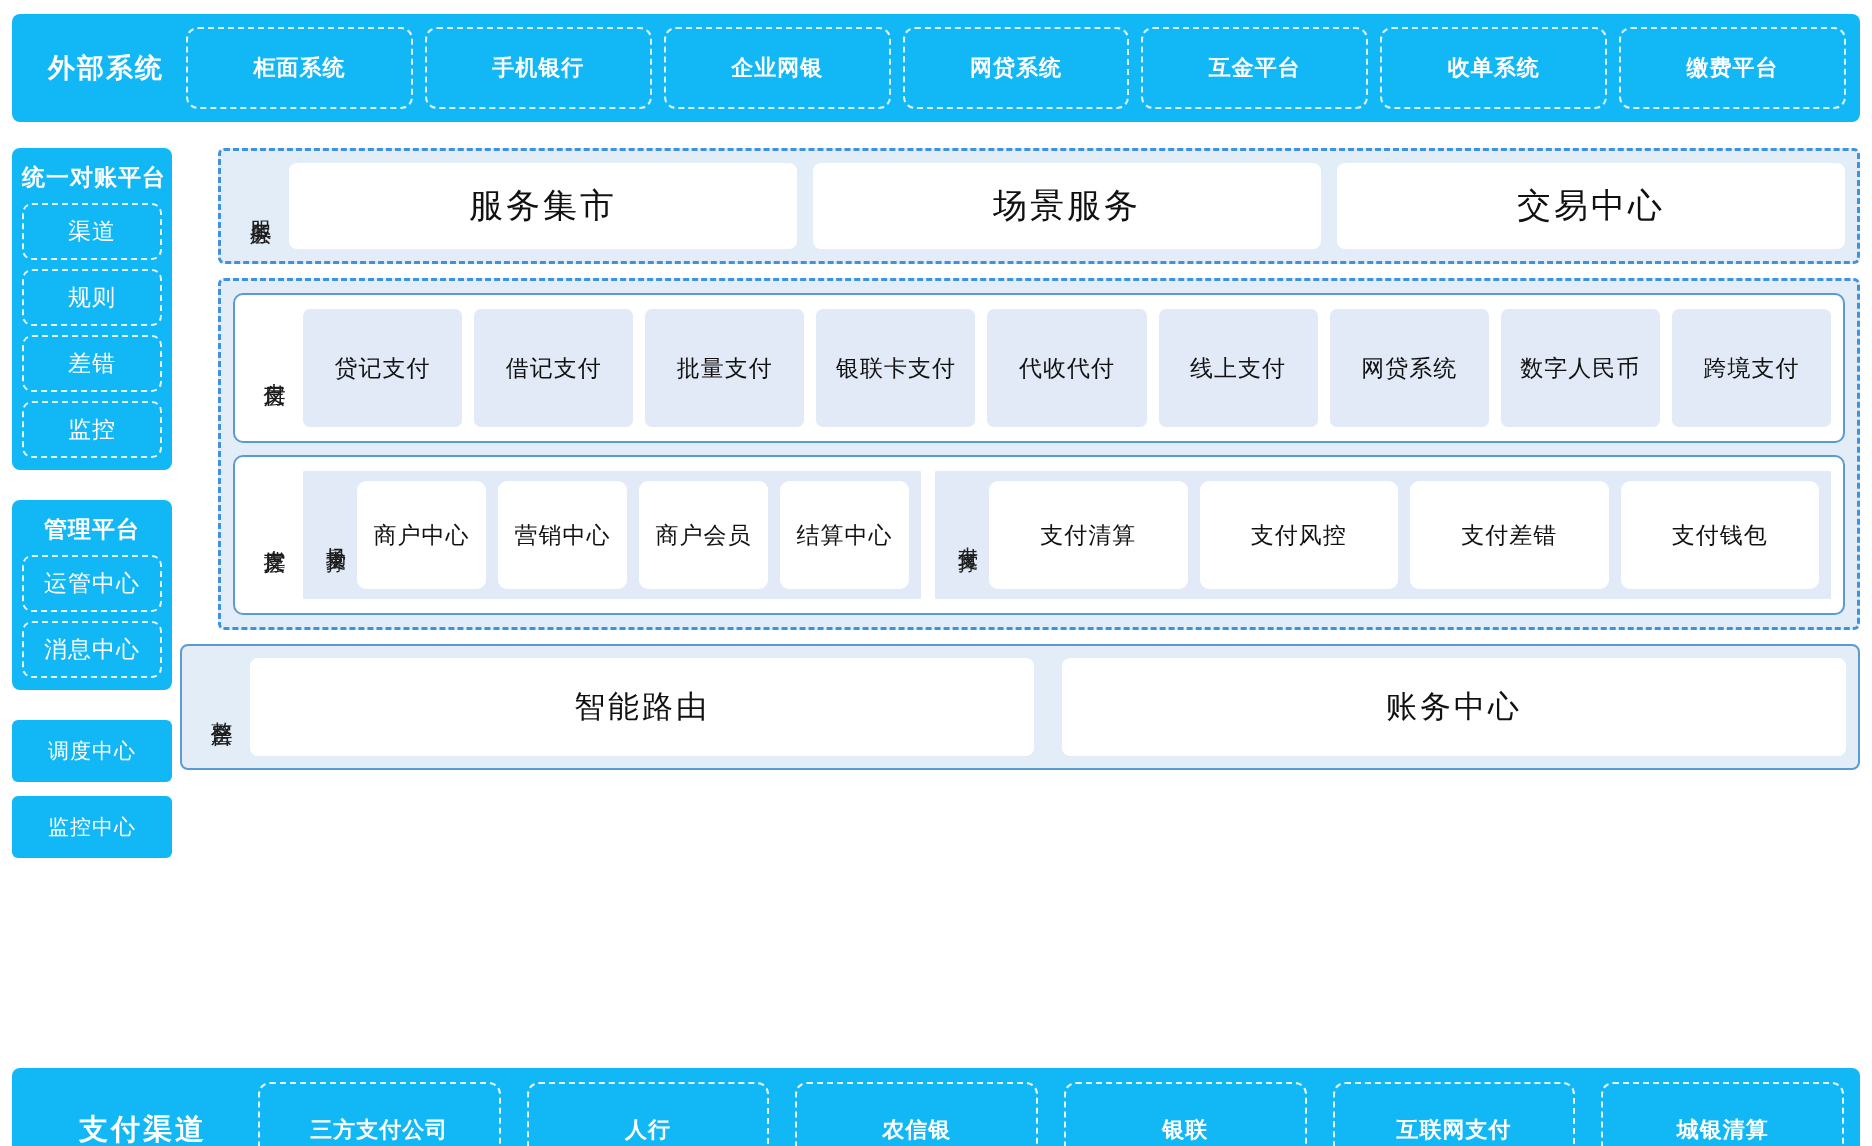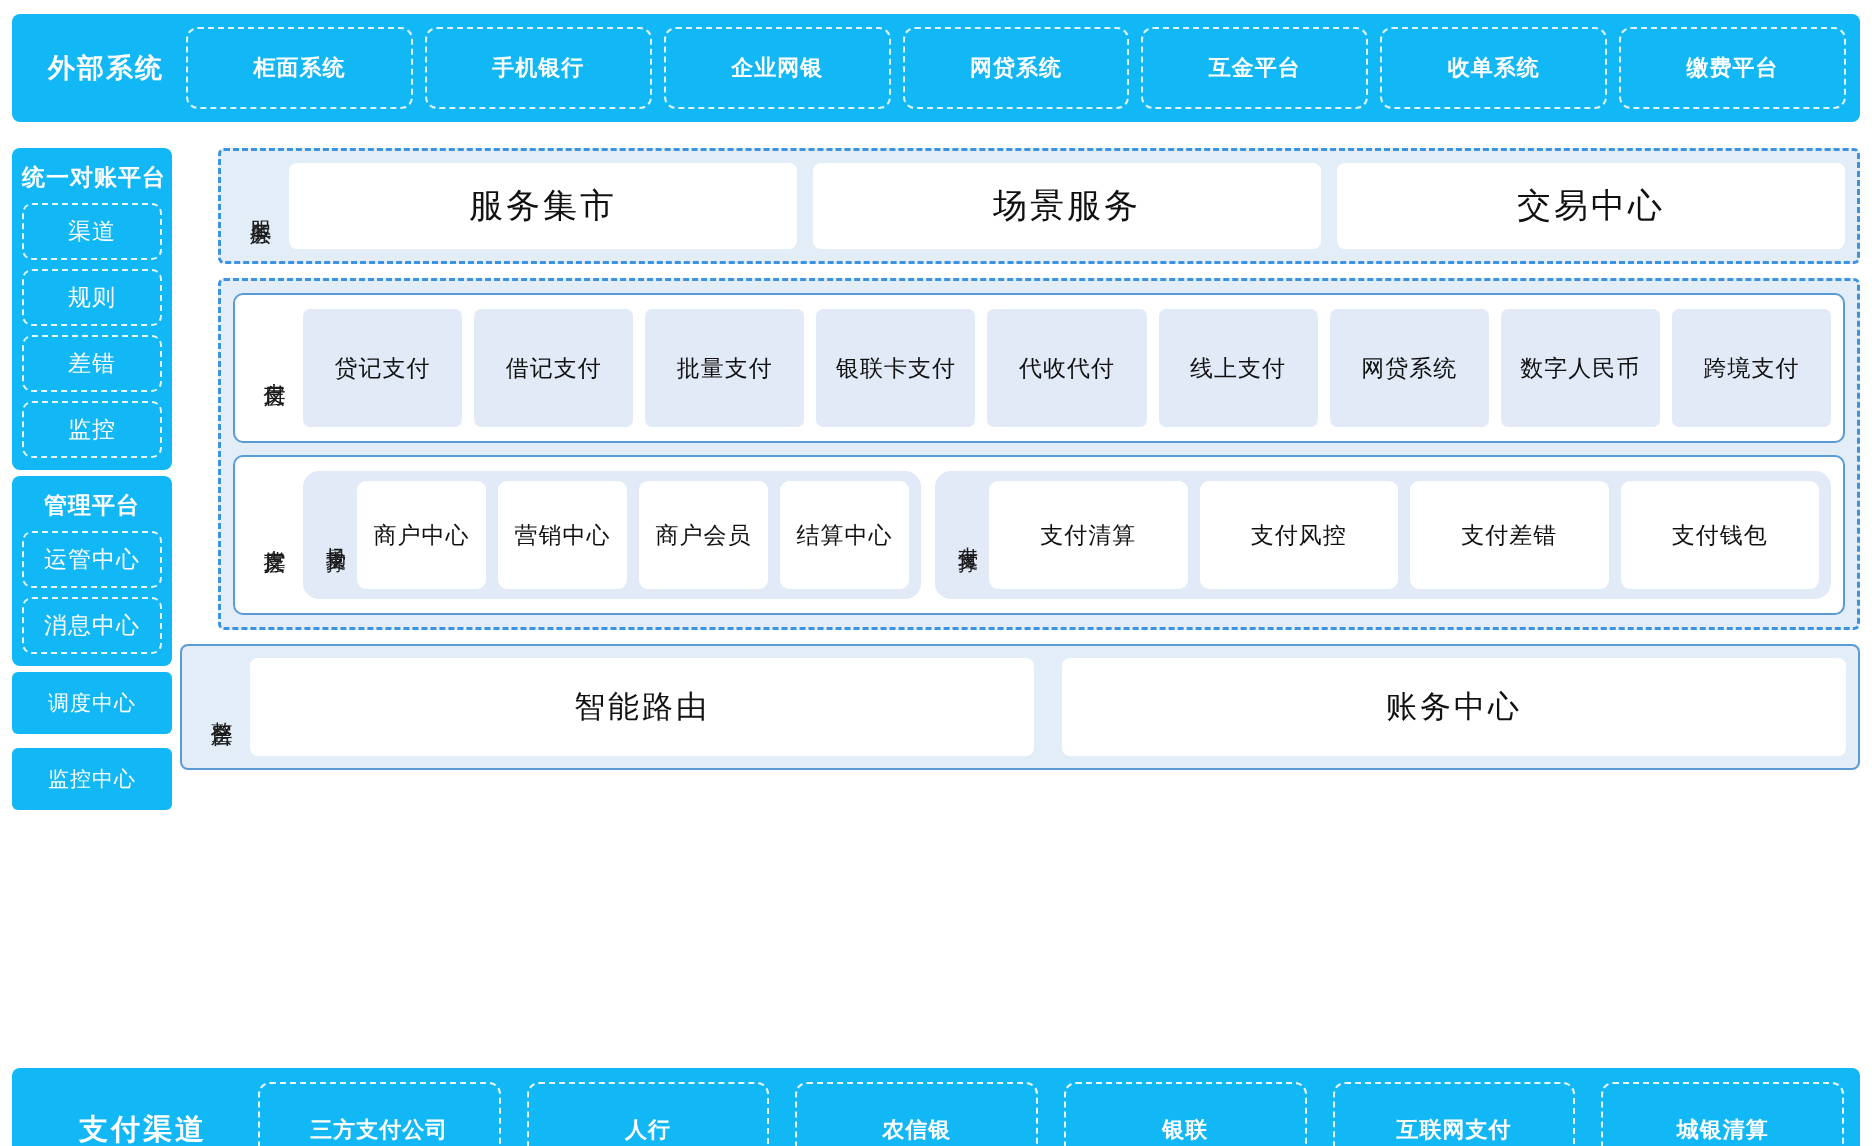--- a/index.html
+++ b/index.html
@@ -70,21 +70,21 @@
     position: absolute;
     left: 12px;
     top: 148px;
     width: 160px;
   }
   .left-panel {
     background: #12b7f5;
     border-radius: 8px;
     padding: 10px 10px 12px 10px;
     box-sizing: border-box;
-    margin-bottom: 6px;
+    margin-bottom: 30px;
   }
   .left-panel .panel-title {
     color: #fff;
     font-size: 23px;
     font-weight: bold;
     text-align: center;
     letter-spacing: 1px;
     margin: 4px 0 10px 0;
     white-space: nowrap;
   }
@@ -191,21 +191,21 @@
   }
 
   
   #support-groups {
     display: flex;
     flex: 1 1 auto;
     gap: 14px;
   }
   .support-group {
     background: #e1eaf6;
-    border-radius: 16px;
+    border-radius: 1px;
     display: flex;
     align-items: stretch;
     padding: 10px 12px;
     box-sizing: border-box;
   }
   .support-group.g1 { flex: 0 0 618px; }
   .support-group.g2 { flex: 1 1 auto; }
   .group-label {
     flex: 0 0 42px;
     display: flex;

